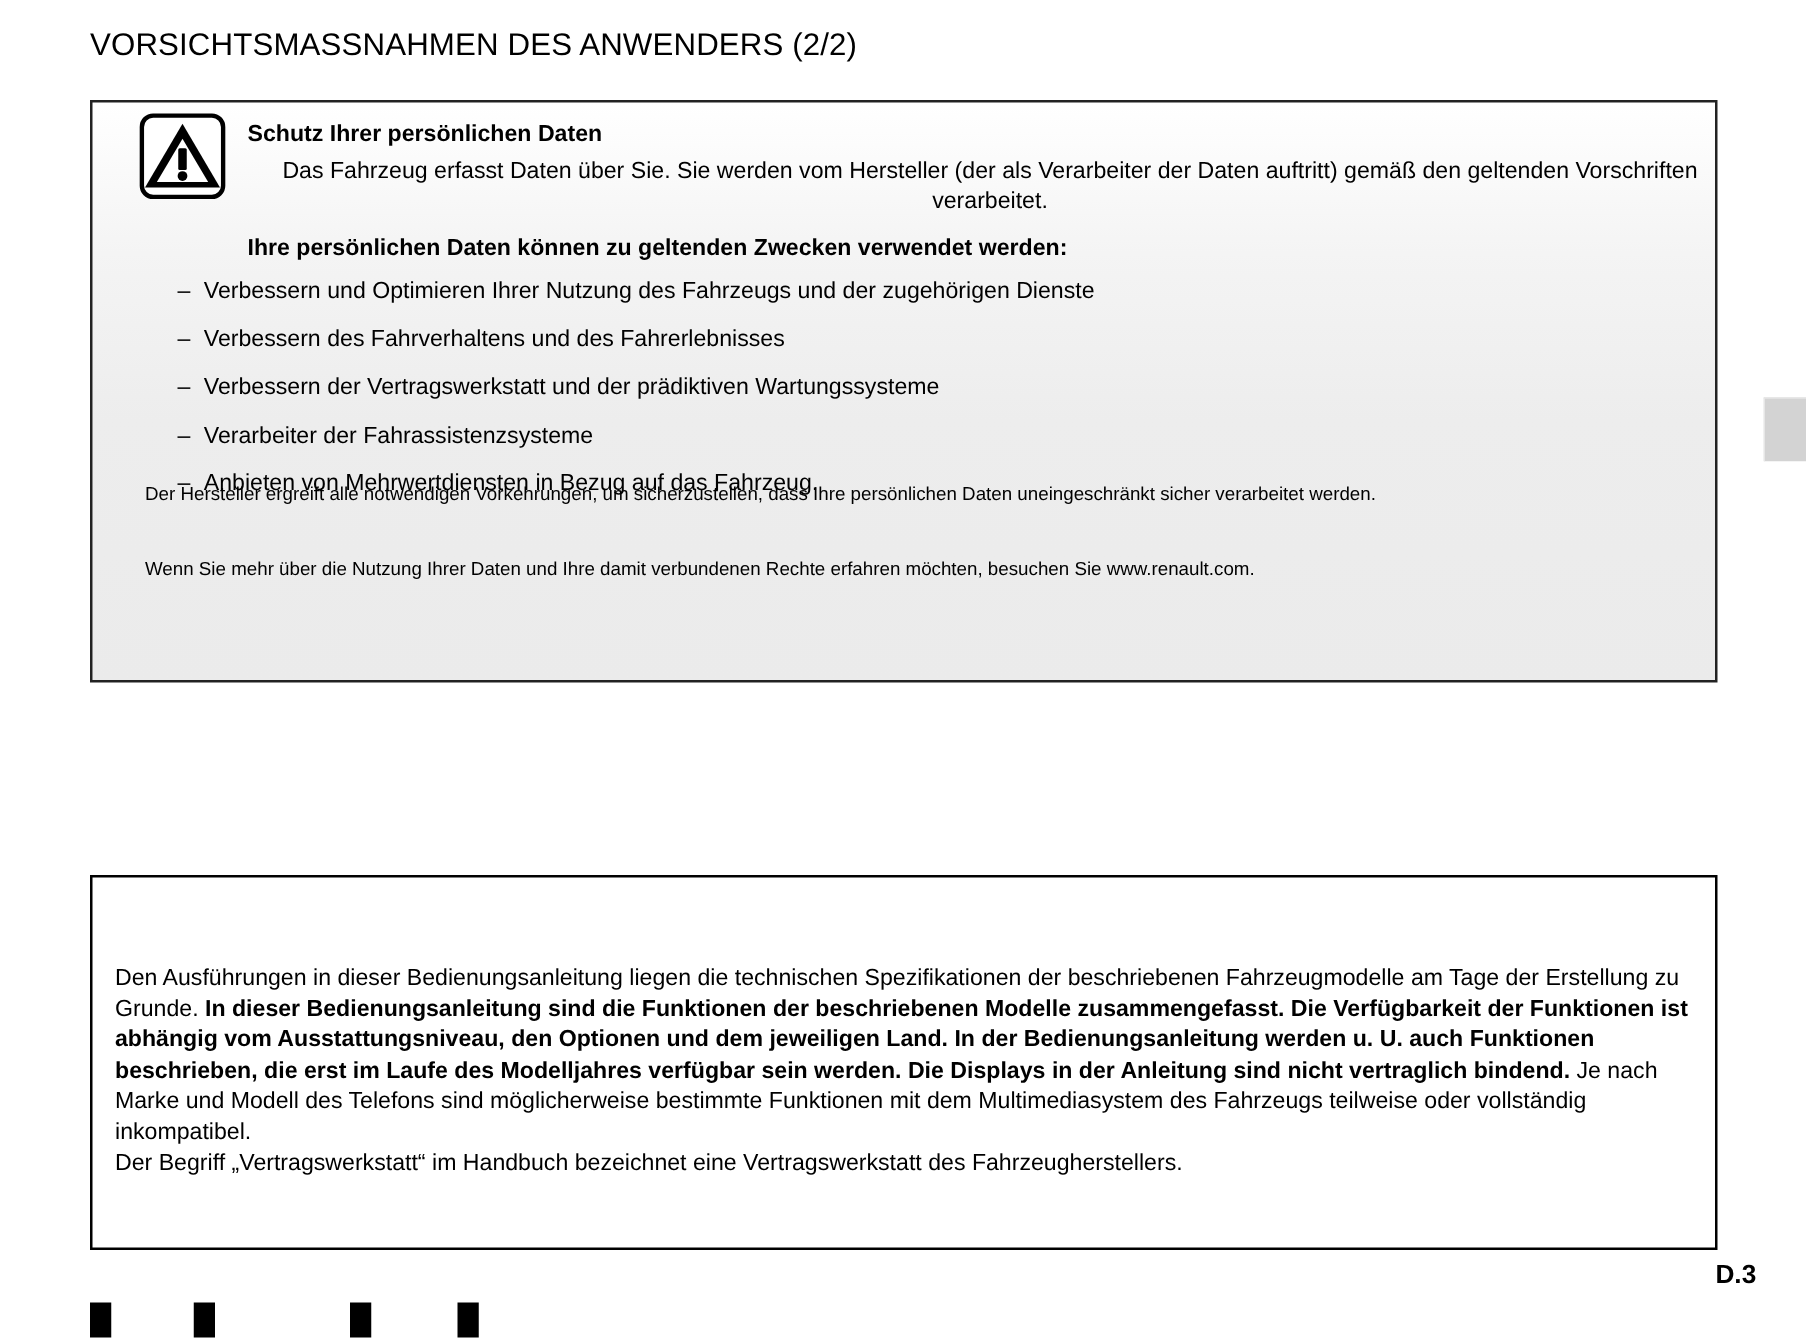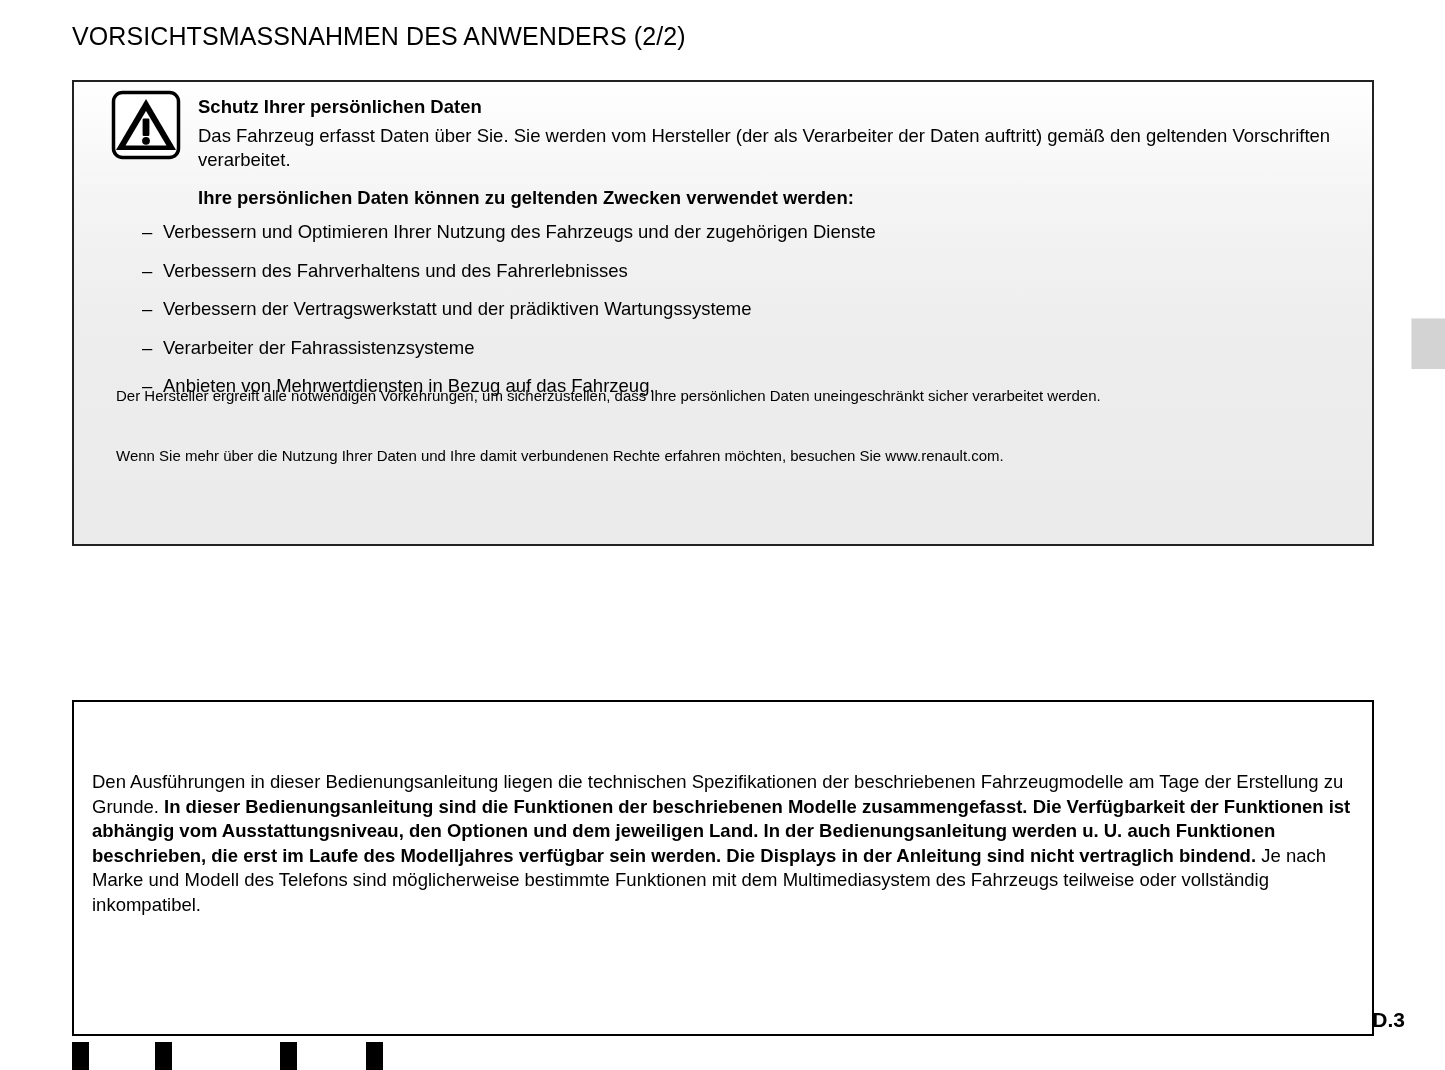--- a/index.html
+++ b/index.html
@@ -72,21 +72,21 @@
     font-weight: bold;
     line-height: 1.28;
   }
   .warn-lead {
     position: absolute;
     left: 100px;
     top: 42px;
     width: 1188px;
     font-size: 18.5px;
     line-height: 1.32;
-    text-align: left;
+    text-align: center;
   }
 
   .warn-subhead {
     position: absolute;
     left: 100px;
     top: 104px;
     width: 1185px;
     font-size: 18.5px;
     font-weight: bold;
     line-height: 1.3;
@@ -123,21 +123,21 @@
   }
   .warn-para-1 { top: 304px; }
   .warn-para-2 { top: 364px; }
 
   
   .note-box {
     position: absolute;
     left: 72px;
     top: 700px;
     width: 1302px;
-    height: 336px;
+    height: 300px;
     box-sizing: border-box;
     border: 2.5px solid #000000;
     background: #ffffff;
   }
   .note-text {
     position: absolute;
     left: 18px;
     top: 68px;
     width: 1268px;
     font-size: 18.5px;
@@ -233,20 +233,21 @@
     <div class="warn-para warn-para-1">Der Hersteller ergreift alle notwendigen Vorkehrungen, um sicherzustellen, dass Ihre persönlichen Daten uneingeschränkt sicher verarbeitet werden.</div>
 
     <div class="warn-para warn-para-2">Wenn Sie mehr über die Nutzung Ihrer Daten und Ihre damit verbundenen Rechte erfahren möchten, besuchen Sie www.renault.com.</div>
 
   </div>
 </div>
 
 <div class="note-box">
   <div class="note-text">
     <span>Den Ausführungen in dieser Bedienungsanleitung liegen die technischen Spezifikationen der beschriebenen Fahrzeugmodelle am Tage der Erstellung zu Grunde. </span><b>In dieser Bedienungsanleitung sind die Funktionen der beschriebenen Modelle zusammengefasst. Die Verfügbarkeit der Funktionen ist abhängig vom Ausstattungsniveau, den Optionen und dem jeweiligen Land. In der Bedienungsanleitung werden u. U. auch Funktionen beschrieben, die erst im Laufe des Modelljahres verfügbar sein werden. Die Displays in der Anleitung sind nicht vertraglich bindend.</b><span> Je nach Marke und Modell des Telefons sind möglicherweise bestimmte Funktionen mit dem Multimediasystem des Fahrzeugs teilweise oder vollständig inkompatibel.</span>
+    <span class="line-break">Der Begriff „Vertragswerkstatt“ im Handbuch bezeichnet eine Vertragswerkstatt des Fahrzeugherstellers.</span>
   </div>
 </div>
 
 <div class="page-number">D.3</div>
 
 <div class="tab-right"></div>
 
 <div class="tab-strip">
   <div class="tab-mark" style="left:72px"></div>
   <div class="tab-mark" style="left:155px"></div>

